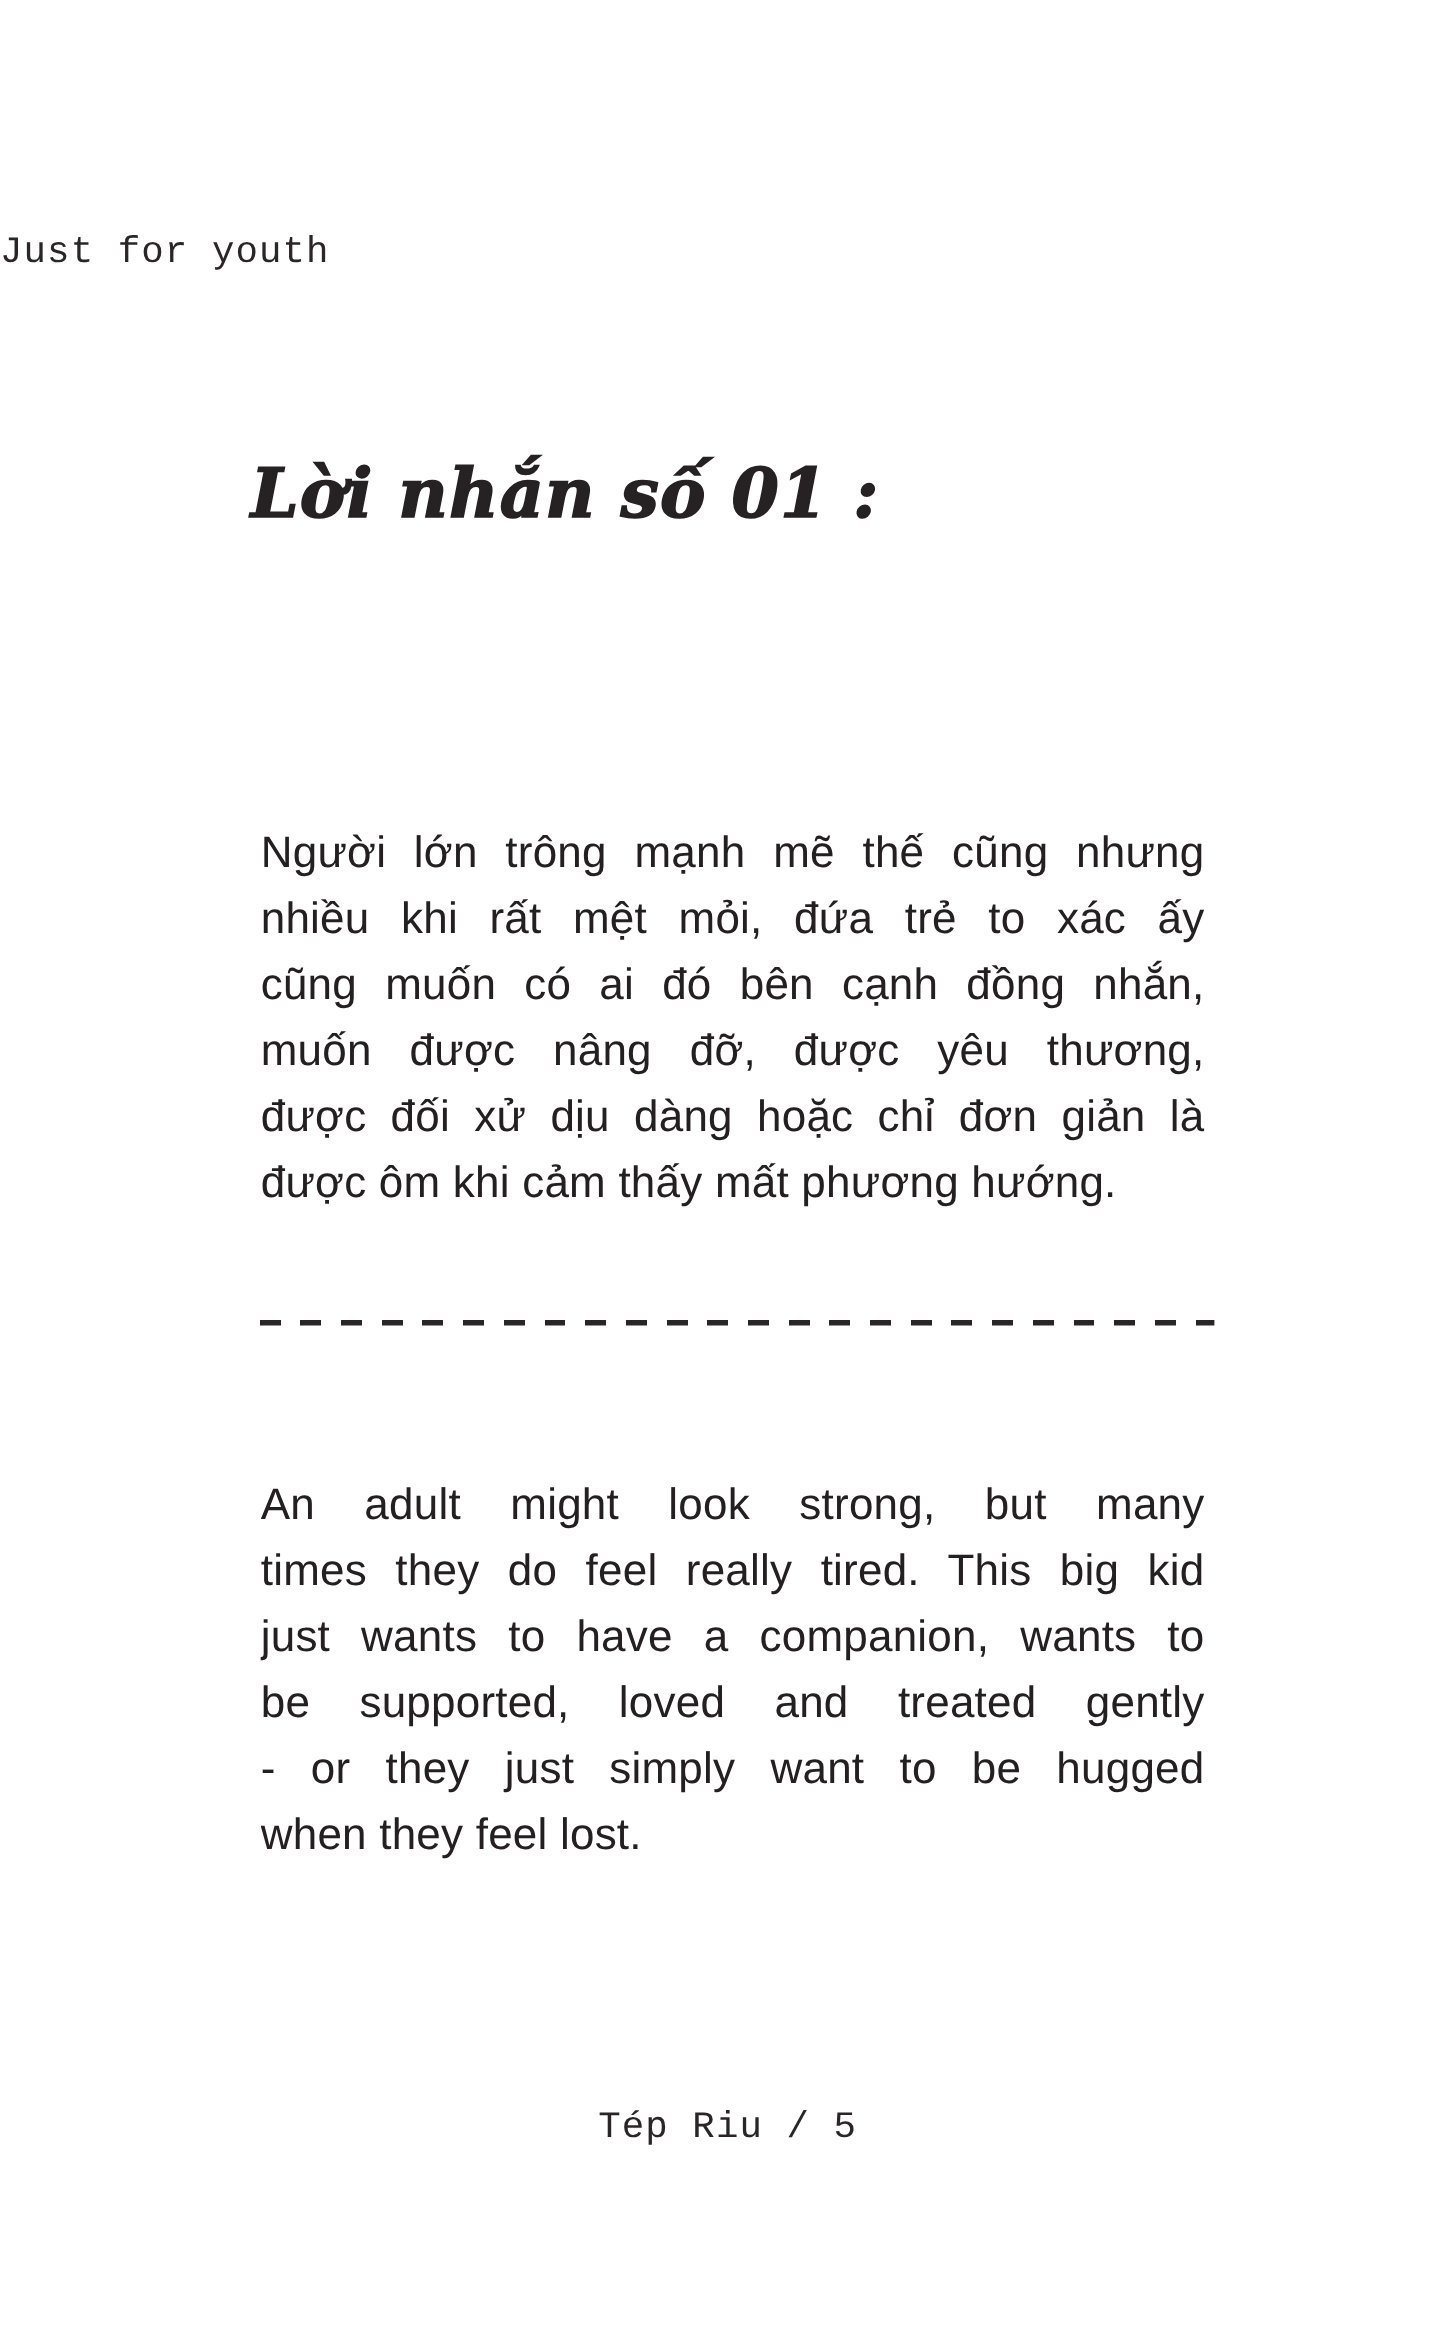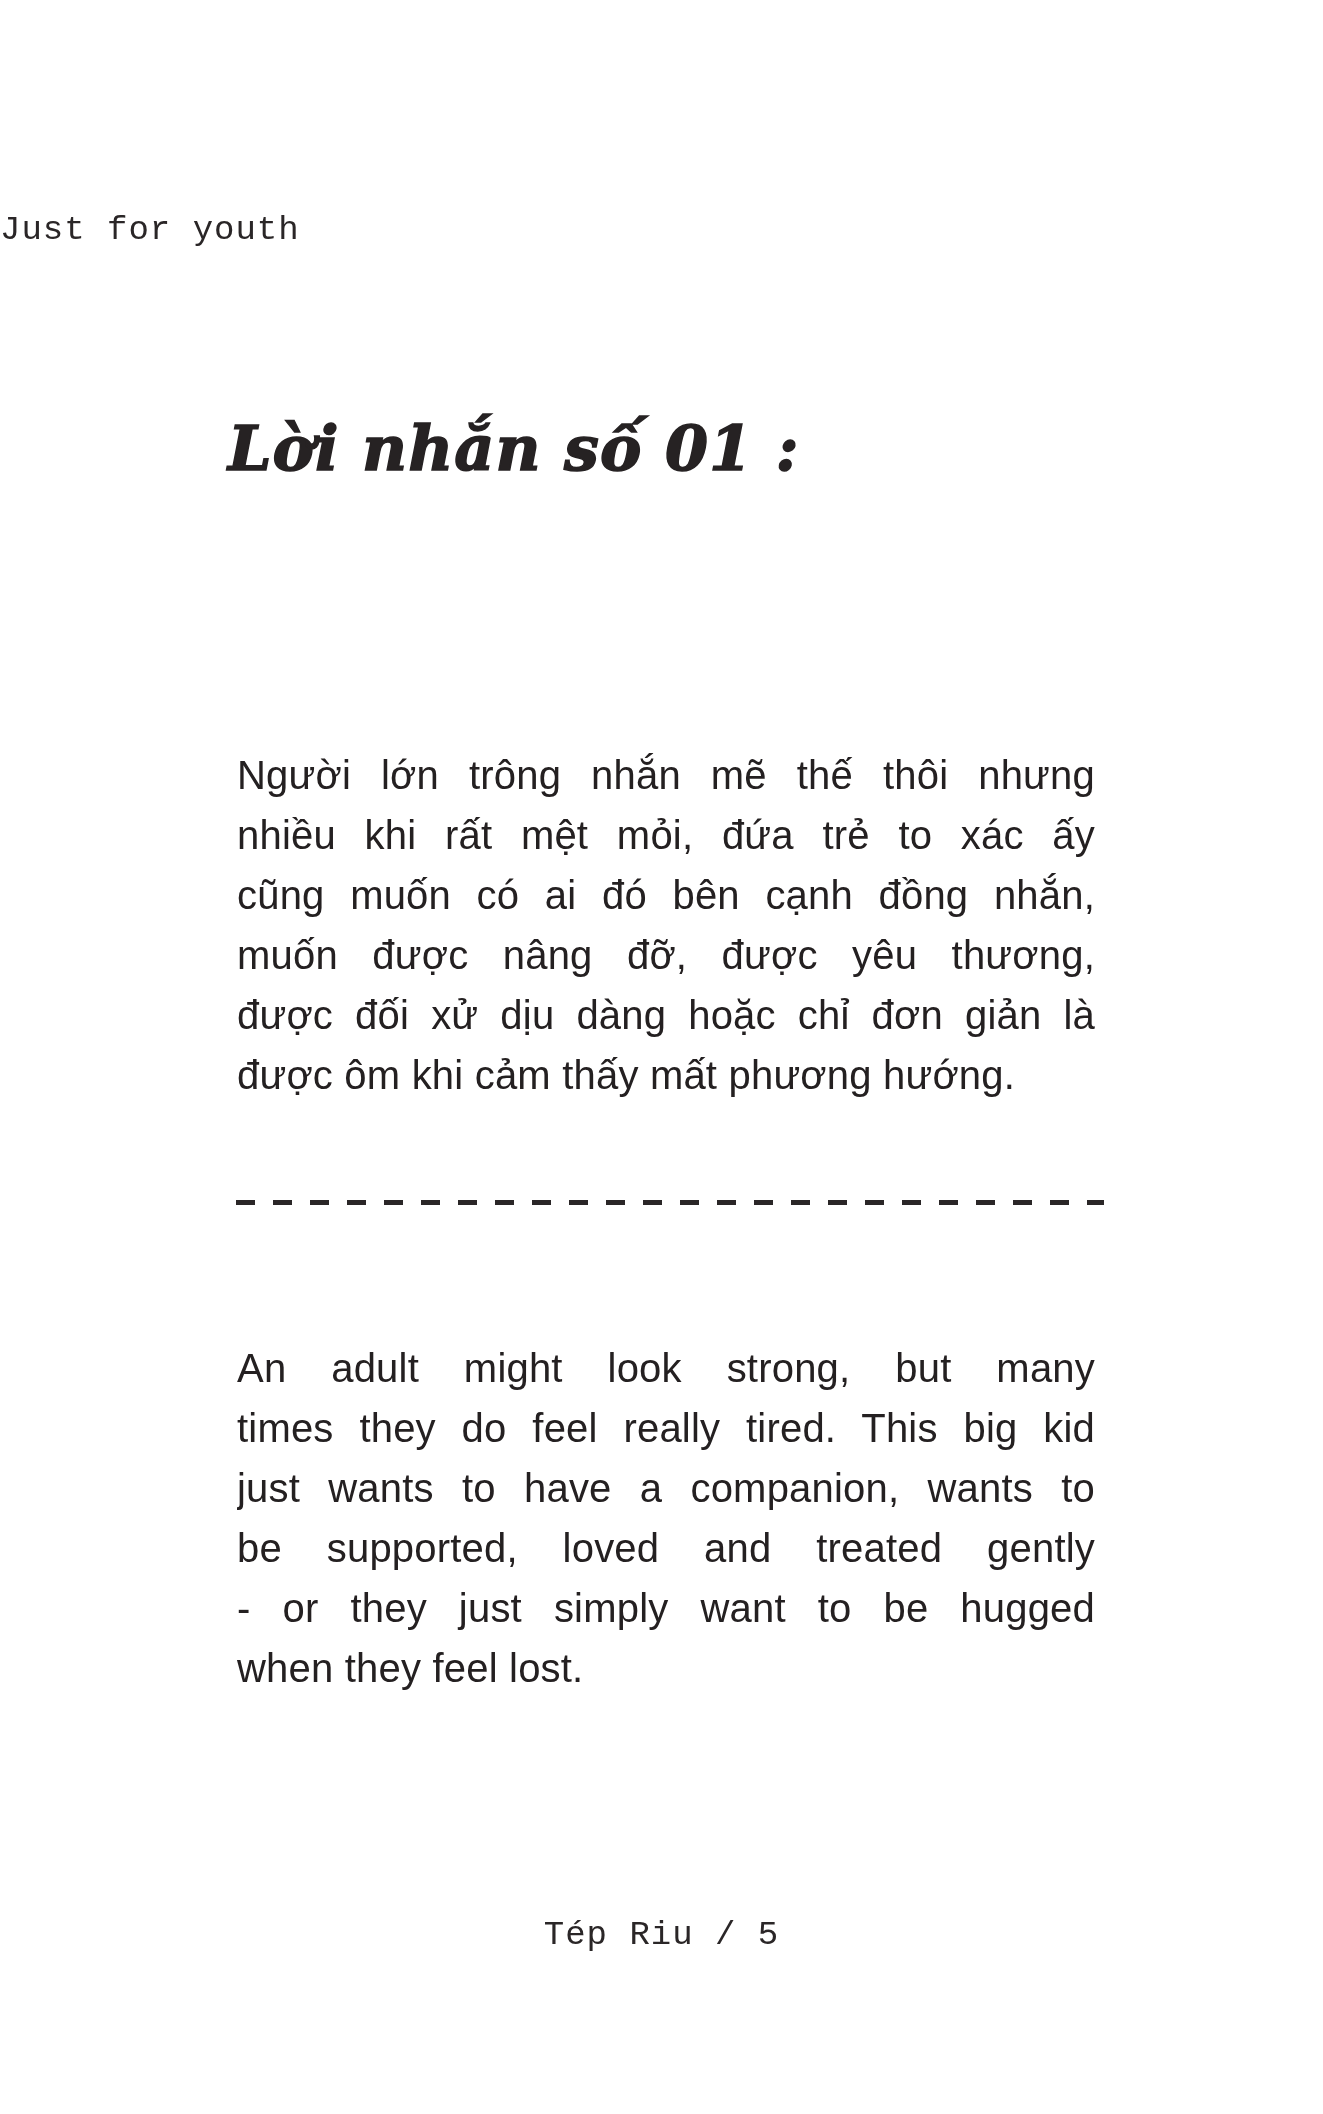--- a/index.html
+++ b/index.html
@@ -101,21 +101,21 @@
 
 <div class="page">
 
   <div class="running-header">Just for youth</div>
 
   <div class="letter-title">
     <div class="t-line1">Lời nhắn số 01 :</div>
   </div>
 
   <div class="para para-vi">
-    <div class="p-line">Người lớn trông nhắn mẽ thế thôi nhưng</div>
+    <div class="p-line">Người lớn trông mạnh mẽ thế cũng nhưng</div>
     <div class="p-line">nhiều khi rất mệt mỏi, đứa trẻ to xác ấy</div>
     <div class="p-line">cũng muốn có ai đó bên cạnh đồng nhắn,</div>
     <div class="p-line">muốn được nâng đỡ, được yêu thương,</div>
     <div class="p-line">được đối xử dịu dàng hoặc chỉ đơn giản là</div>
     <div class="p-line last">được ôm khi cảm thấy mất phương hướng.</div>
   </div>
 
   <div class="dashed-divider"></div>
 
   <div class="para para-en">

